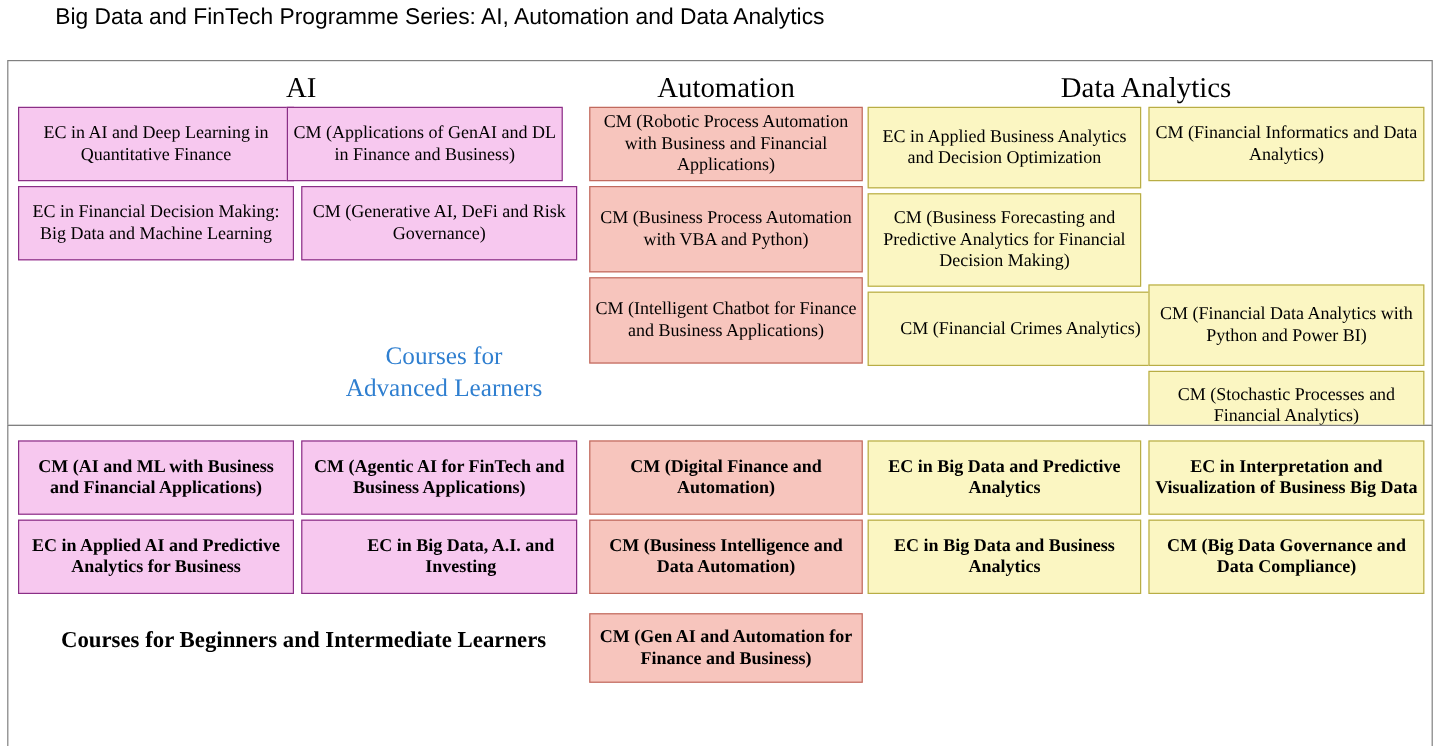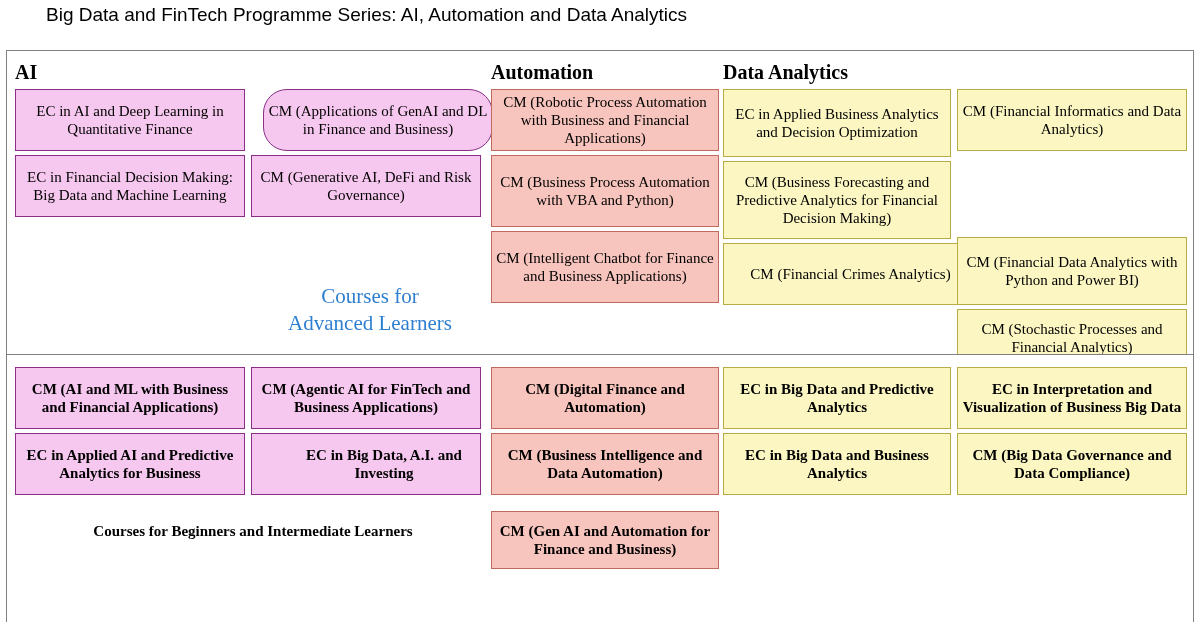--- a/index.html
+++ b/index.html
@@ -41,23 +41,23 @@
   #panel-beginner {
     top: 354px;
     width: 1188px;
     height: 304px;
     font-weight: bold;
   }
 
   .col-header {
     position: absolute;
     font-family: "Liberation Serif", serif;
-    font-weight: bold;
-    font-size: 20px;
-    text-align: left;
+    font-weight: normal;
+    font-size: 24px;
+    text-align: center;
     top: 10px;
   }
   #hdr-ai     { left: 8px;   width: 472px; }
   #hdr-auto   { left: 484px; width: 228px; }
   #hdr-data   { left: 716px; width: 464px; }
 
   .card {
     position: absolute;
     box-sizing: border-box;
     border: 1.2px solid #7f2f7f;
@@ -88,21 +88,21 @@
     width: 230px;
   }
 
   #beginner-caption {
     position: absolute;
     left: 16px;
     top: 168px;
     width: 460px;
     text-align: center;
     font-family: "Liberation Serif", serif;
-    font-size: 15px;
+    font-size: 19px;
     color: #000;
   }
 
   
   #flow-arrow {
     position: absolute;
     left: 578px;
     top: 348px;
     width: 44px;
     height: 30px;
@@ -119,21 +119,21 @@
 
 <div class="panel" id="panel-advanced">
 
   <div class="col-header" id="hdr-ai">AI</div>
   <div class="col-header" id="hdr-auto">Automation</div>
   <div class="col-header" id="hdr-data">Data Analytics</div>
 
   <div class="card pink" style="left:8px;  top:38px;  width:230px; height:62px;">EC in AI and Deep Learning in Quantitative Finance</div>
   <div class="card pink" style="left:8px;  top:104px; width:230px; height:62px;">EC in Financial Decision Making: Big Data and Machine Learning</div>
 
-  <div class="card pink" style="left:256px; top:38px;  width:230px; height:62px;border-radius:24px;">CM (Applications of GenAI and DL in Finance and Business)</div>
+  <div class="card pink" style="left:232px; top:38px;  width:230px; height:62px;">CM (Applications of GenAI and DL in Finance and Business)</div>
   <div class="card pink" style="left:244px; top:104px; width:230px; height:62px;">CM (Generative AI, DeFi and Risk Governance)</div>
 
   <div class="cta" id="cta-advanced">
     <div>Courses for</div>
     <div>Advanced Learners</div>
   </div>
 
   <div class="card salmon" style="left:484px; top:38px;  width:228px; height:62px;">CM (Robotic Process Automation with Business and Financial Applications)</div>
   <div class="card salmon" style="left:484px; top:104px; width:228px; height:72px;">CM (Business Process Automation with VBA and Python)</div>
   <div class="card salmon" style="left:484px; top:180px; width:228px; height:72px;">CM (Intelligent Chatbot for Finance and Business Applications)</div>

